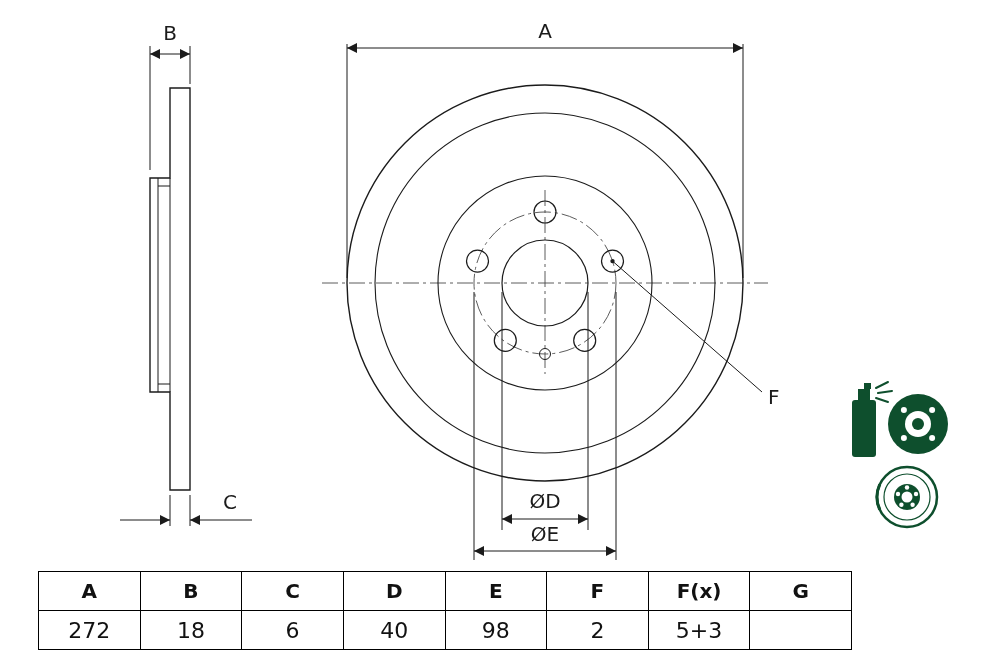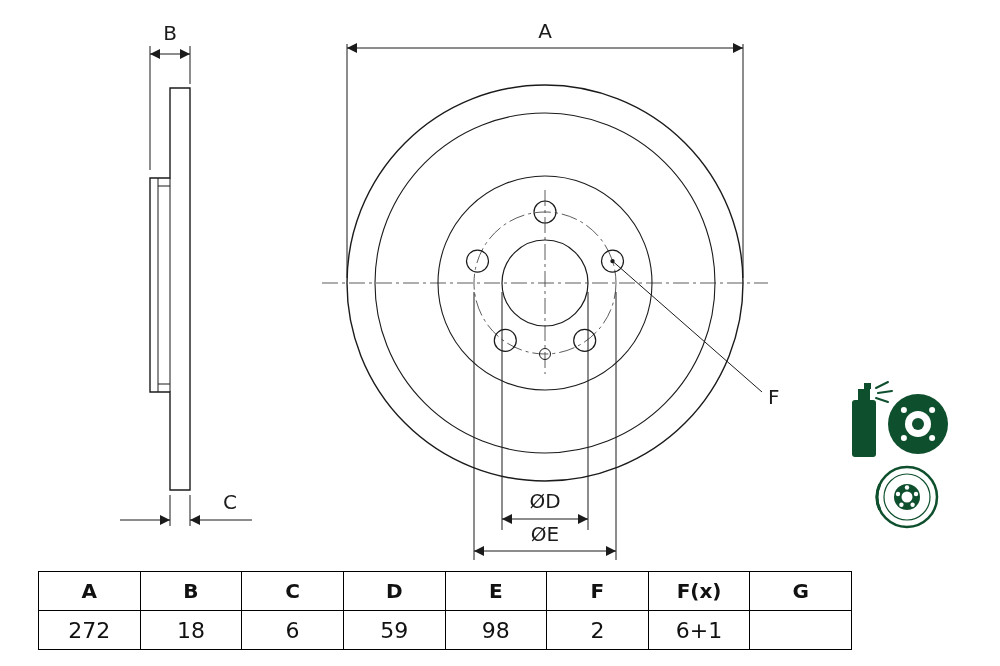--- a/index.html
+++ b/index.html
@@ -137,22 +137,22 @@
       <td>D</td>
       <td>E</td>
       <td>F</td>
       <td>F(x)</td>
       <td>G</td>
     </tr>
     <tr>
       <td>272</td>
       <td>18</td>
       <td>6</td>
-      <td>59</td>
+      <td>40</td>
       <td>98</td>
       <td>2</td>
-      <td>6+1</td>
+      <td>5+3</td>
       <td></td>
     </tr>
   </tbody>
     </table>
 
 </div>
 
 </body></html>

